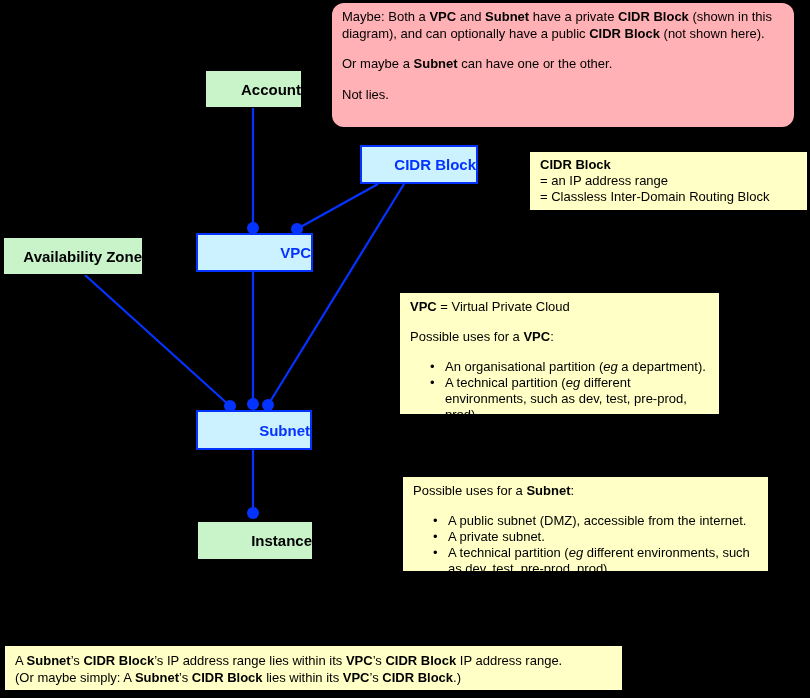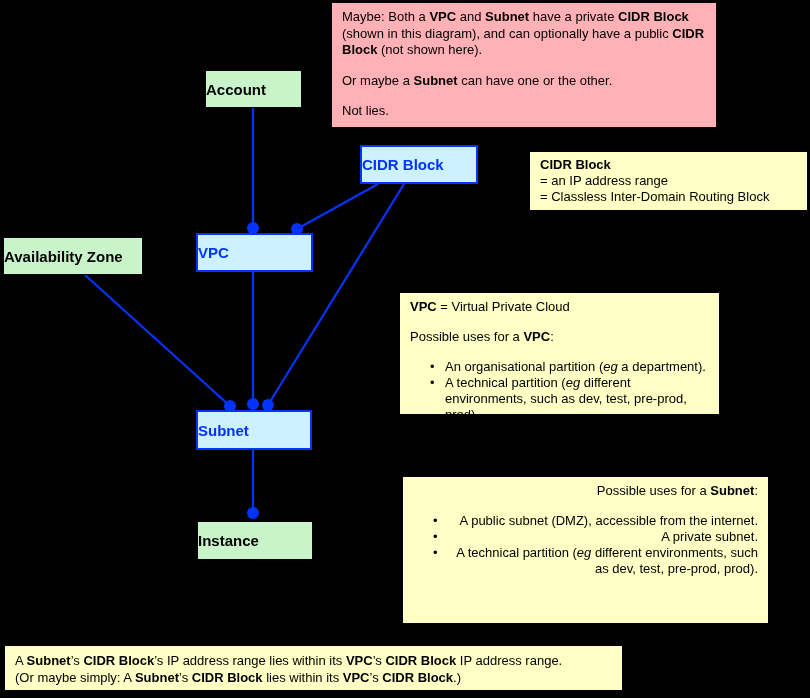--- a/index.html
+++ b/index.html
@@ -6,21 +6,21 @@
   #canvas{
     position:relative;
     width:810px;height:698px;
     background:var(--background,#000);
     font-family:"Liberation Sans", sans-serif;
     overflow:hidden;
   }
   
   .entity{
     position:absolute;
-    display:flex;align-items:center;justify-content:flex-start;
+    display:flex;align-items:center;justify-content:flex-end;
     box-sizing:border-box;
     font-weight:bold;font-size:15px;
     text-align:center;
   }
   .entity.green{
     background:var(--entity-green-fill,#c9f4ca);
     border:1.5px solid var(--entity-green-border,#000);
     color:#000;
   }
   .entity.blue{
@@ -38,24 +38,24 @@
   .note{
     position:absolute;
     box-sizing:border-box;
     font-size:13px;line-height:16px;
     color:#000;
     padding:6px 10px;
     overflow:hidden;
   }
   .note.yellow{background:var(--note-yellow,#ffffc6);}
   .note.pink{background:var(--note-pink,#ffb1b5);line-height:16.5px;}
-  #note-maybe  {left:332px; top:3px;   width:384px; height:124px;}
+  #note-maybe  {left:332px; top:3px;   width:462px; height:124px;border-radius:12px;}
   #note-cidr   {left:530px; top:152px; width:277px; height:58px; padding-top:5px;}
   #note-vpc    {left:400px; top:293px; width:319px; height:121px;}
-  #note-subnet {left:403px; top:477px; width:365px; height:146px;text-align:right;}
+  #note-subnet {left:403px; top:477px; width:365px; height:94px;}
   #note-bottom {left:5px;   top:646px; width:617px; height:44px; line-height:17px; }
   .note p{margin:0;}
   .note p.gap-after{margin-bottom:14px;}
   .note.pink p.gap-after{margin-bottom:14px;}
   ul.bullets{list-style:none;margin:0;padding:0;}
   ul.bullets li{position:relative;padding-left:35px;}
   ul.bullets .bullet{position:absolute;left:20px;top:0;}
   
   #connector-layer{
     position:absolute;left:0;top:0;width:810px;height:698px;

